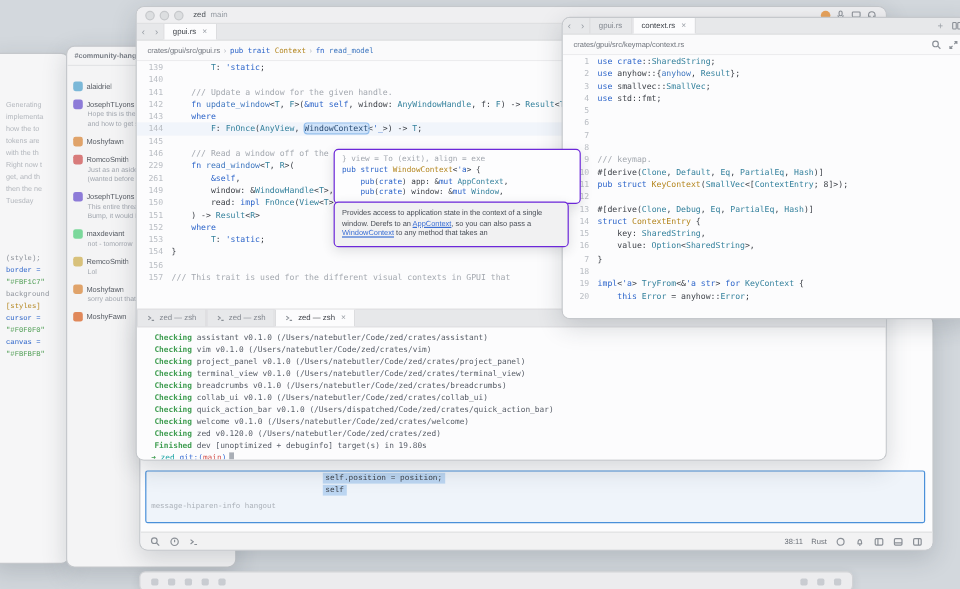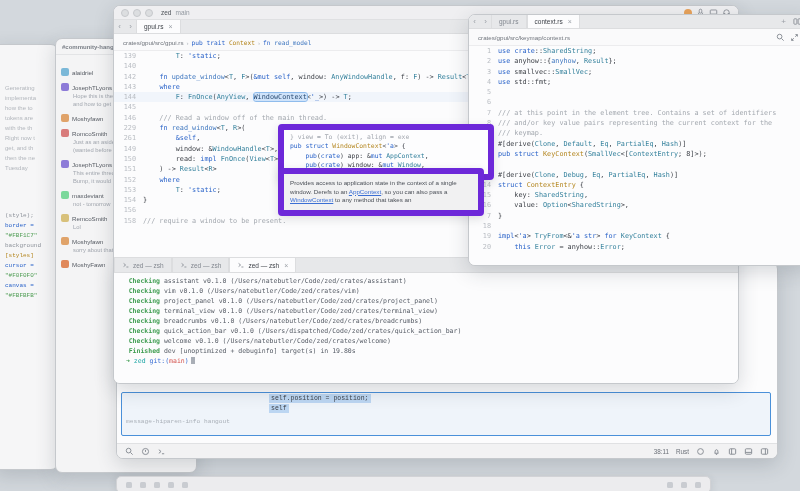--- a/index.html
+++ b/index.html
@@ -77,21 +77,21 @@
   .code-line.active{background:rgba(74,144,217,.06)}
   .ln{width:22px;text-align:right;padding-right:7px;color:#b9bdc3;flex:none}
   .code-text{white-space:pre}
   .tok-d{color:#3b3f46}.tok-k{color:#2a63c9}.tok-t{color:#33809c}.tok-y{color:#b4861f}
   .tok-f{color:#4078c0}.tok-c{color:#a3a8af}
   .tok-hl{background:#cfe3fa;outline:1px solid #8fbcec;border-radius:2px;color:#2a4c73}
 
   
   .win-main{left:113px;top:5px;width:624px;height:377px;display:flex;flex-direction:column}
   .editor-main{height:206px;flex:none}
-  .popup{position:absolute;background:#fdfdfe;border:6px solid #6d28d9;border-radius:4px;
+  .popup{position:absolute;background:#fdfdfe;border:1px solid #6d28d9;border-radius:4px;
          box-shadow:0 3px 10px rgba(40,50,60,.14);z-index:5}
   .popup-def{left:164px;top:118px;width:192px;padding:3px 6px;font-family:"DejaVu Sans Mono",monospace;
              font-size:6.4px;line-height:9.4px;white-space:pre;overflow:hidden}
   .popup-line{white-space:pre}
   .hover-doc{left:164px;top:162px;width:182px;background:#f1f1f2;padding:5px 6px;
              font-size:6.2px;line-height:8.6px;color:#4a4f57}
   .doc-link{color:#3b6fd4;text-decoration:underline}
 
   .term-tabbar{height:14px;background:#e7e8ea;border-top:1px solid #dcdddf;border-bottom:1px solid #dcdddf;
                display:flex;align-items:stretch;flex:none}
@@ -327,35 +327,36 @@
         <svg viewBox="0 0 10 10" fill="none" stroke="#8b9097" stroke-width="1.1">
             <path d="M6 1.8h2.2V4M4 8.2H1.8V6M8.2 1.8L5.8 4.2M1.8 8.2l2.4-2.4"></path>
           </svg>
         </span>
     </span>
   </div>
 
   <div id="main-code" class="editor editor-main">
       <div class="code-line"><span class="ln">139</span><span class="code-text"><span class="tok-d">        </span><span class="tok-t">T</span><span class="tok-d">: </span><span class="tok-k">'static</span><span class="tok-d">;</span></span></div>
       <div class="code-line"><span class="ln">140</span><span class="code-text"></span></div>
+      <div class="code-line"><span class="ln">141</span><span class="code-text"><span class="tok-c">    /// Update a window for the given handle.</span></span></div>
       <div class="code-line"><span class="ln">142</span><span class="code-text"><span class="tok-d">    </span><span class="tok-k">fn</span><span class="tok-d"> </span><span class="tok-f">update_window</span><span class="tok-d">&lt;</span><span class="tok-t">T</span><span class="tok-d">, </span><span class="tok-t">F</span><span class="tok-d">&gt;(</span><span class="tok-k">&amp;mut self</span><span class="tok-d">, window: </span><span class="tok-t">AnyWindowHandle</span><span class="tok-d">, f: </span><span class="tok-t">F</span><span class="tok-d">) -&gt; </span><span class="tok-t">Result</span><span class="tok-d">&lt;</span><span class="tok-t">T</span><span class="tok-d">&gt;</span></span></div>
       <div class="code-line"><span class="ln">143</span><span class="code-text"><span class="tok-d">    </span><span class="tok-k">where</span></span></div>
       <div class="code-line active"><span class="ln">144</span><span class="code-text"><span class="tok-d">        </span><span class="tok-t">F</span><span class="tok-d">: </span><span class="tok-t">FnOnce</span><span class="tok-d">(</span><span class="tok-t">AnyView</span><span class="tok-d">, </span><span class="tok-hl">WindowContext</span><span class="tok-d">&lt;</span><span class="tok-k">'_</span><span class="tok-d">&gt;) -&gt; </span><span class="tok-t">T</span><span class="tok-d">;</span></span></div>
       <div class="code-line"><span class="ln">145</span><span class="code-text"></span></div>
       <div class="code-line"><span class="ln">146</span><span class="code-text"><span class="tok-c">    /// Read a window off of the main thread.</span></span></div>
       <div class="code-line"><span class="ln">229</span><span class="code-text"><span class="tok-d">    </span><span class="tok-k">fn</span><span class="tok-d"> </span><span class="tok-f">read_window</span><span class="tok-d">&lt;</span><span class="tok-t">T</span><span class="tok-d">, </span><span class="tok-t">R</span><span class="tok-d">&gt;(</span></span></div>
       <div class="code-line"><span class="ln">261</span><span class="code-text"><span class="tok-d">        </span><span class="tok-k">&amp;self</span><span class="tok-d">,</span></span></div>
       <div class="code-line"><span class="ln">149</span><span class="code-text"><span class="tok-d">        window: &amp;</span><span class="tok-t">WindowHandle</span><span class="tok-d">&lt;</span><span class="tok-t">T</span><span class="tok-d">&gt;,</span></span></div>
       <div class="code-line"><span class="ln">150</span><span class="code-text"><span class="tok-d">        read: </span><span class="tok-k">impl</span><span class="tok-d"> </span><span class="tok-t">FnOnce</span><span class="tok-d">(</span><span class="tok-t">View</span><span class="tok-d">&lt;</span><span class="tok-t">T</span><span class="tok-d">&gt;, &amp;</span><span class="tok-t">AppContext</span><span class="tok-d">) -&gt; </span><span class="tok-t">R</span><span class="tok-d">,</span></span></div>
       <div class="code-line"><span class="ln">151</span><span class="code-text"><span class="tok-d">    ) -&gt; </span><span class="tok-t">Result</span><span class="tok-d">&lt;</span><span class="tok-t">R</span><span class="tok-d">&gt;</span></span></div>
       <div class="code-line"><span class="ln">152</span><span class="code-text"><span class="tok-d">    </span><span class="tok-k">where</span></span></div>
       <div class="code-line"><span class="ln">153</span><span class="code-text"><span class="tok-d">        </span><span class="tok-t">T</span><span class="tok-d">: </span><span class="tok-k">'static</span><span class="tok-d">;</span></span></div>
       <div class="code-line"><span class="ln">154</span><span class="code-text"><span class="tok-d">}</span></span></div>
       <div class="code-line"><span class="ln">156</span><span class="code-text"></span></div>
-      <div class="code-line"><span class="ln">158</span><span class="code-text"><span class="tok-c">/// require a window to be present.</span></span></div>
+      <div class="code-line"><span class="ln">157</span><span class="code-text"><span class="tok-c">/// This trait is used for the different visual contexts in GPUI that</span></span></div>
     </div>
 
   <div id="popup-def" class="popup popup-def"><div class="popup-line"><span class="tok-c">} view = To (exit), align = exe</span></div><div class="popup-line"><span class="tok-k">pub struct</span><span class="tok-d"> </span><span class="tok-y">WindowContext</span><span class="tok-d">&lt;</span><span class="tok-k">'a</span><span class="tok-d">&gt; {</span></div><div class="popup-line"><span class="tok-d">    </span><span class="tok-k">pub</span><span class="tok-d">(</span><span class="tok-k">crate</span><span class="tok-d">) app: &amp;</span><span class="tok-k">mut</span><span class="tok-d"> </span><span class="tok-t">AppContext</span><span class="tok-d">,</span></div><div class="popup-line"><span class="tok-d">    </span><span class="tok-k">pub</span><span class="tok-d">(</span><span class="tok-k">crate</span><span class="tok-d">) window: &amp;</span><span class="tok-k">mut</span><span class="tok-d"> </span><span class="tok-t">Window</span><span class="tok-d">,</span></div></div>
   <div id="hover-doc" class="popup hover-doc"><span>Provides access to application state in the context of a single window. Derefs to an </span><span class="doc-link">AppContext</span><span>, so you can also pass a </span><span class="doc-link">WindowContext</span><span> to any method that takes an</span></div>
 
   <div class="term-tabbar">
     <span id="term-tabs" class="tabs">
         <div class="tab">
           <span class="term-tab-ic">
             <svg viewBox="0 0 10 10" fill="none" stroke="#8b9097" stroke-width="1.1">
@@ -382,22 +383,24 @@
           <span class="tab-close">×</span>
         </div>
       </span>
   </div>
   <div id="terminal" class="term">
       <div class="term-line"><span class="term-head">Checking</span><span class="term-rest"> assistant v0.1.0 (/Users/natebutler/Code/zed/crates/assistant)</span></div>
       <div class="term-line"><span class="term-head">Checking</span><span class="term-rest"> vim v0.1.0 (/Users/natebutler/Code/zed/crates/vim)</span></div>
       <div class="term-line"><span class="term-head">Checking</span><span class="term-rest"> project_panel v0.1.0 (/Users/natebutler/Code/zed/crates/project_panel)</span></div>
       <div class="term-line"><span class="term-head">Checking</span><span class="term-rest"> terminal_view v0.1.0 (/Users/natebutler/Code/zed/crates/terminal_view)</span></div>
       <div class="term-line"><span class="term-head">Checking</span><span class="term-rest"> breadcrumbs v0.1.0 (/Users/natebutler/Code/zed/crates/breadcrumbs)</span></div>
+      <div class="term-line"><span class="term-head">Checking</span><span class="term-rest"> collab_ui v0.1.0 (/Users/natebutler/Code/zed/crates/collab_ui)</span></div>
       <div class="term-line"><span class="term-head">Checking</span><span class="term-rest"> quick_action_bar v0.1.0 (/Users/dispatched/Code/zed/crates/quick_action_bar)</span></div>
       <div class="term-line"><span class="term-head">Checking</span><span class="term-rest"> welcome v0.1.0 (/Users/natebutler/Code/zed/crates/welcome)</span></div>
+      <div class="term-line"><span class="term-head">Checking</span><span class="term-rest"> zed v0.120.0 (/Users/natebutler/Code/zed/crates/zed)</span></div>
       <div class="term-line"><span class="term-head">Finished</span><span class="term-rest"> dev [unoptimized + debuginfo] target(s) in 19.80s</span></div>
       <div class="term-line"><span class="p-green">➜</span><span class="p-cyan"> zed</span><span class="p-blue"> git:(</span><span class="p-red">main</span><span class="p-blue">)</span><span class="term-cursor"></span></div>
     </div>
 </div>
 
 <div class="win win-right">
   <div class="tabbar">
     <span class="nav">‹</span>
     <span class="nav">›</span>
     <span id="right-tabs" class="tabs">
@@ -435,22 +438,22 @@
         </span>
     </span>
   </div>
   <div id="right-code" class="editor editor-right">
       <div class="code-line"><span class="ln">1</span><span class="code-text"><span class="tok-k">use</span><span class="tok-d"> </span><span class="tok-k">crate</span><span class="tok-d">::</span><span class="tok-t">SharedString</span><span class="tok-d">;</span></span></div>
       <div class="code-line"><span class="ln">2</span><span class="code-text"><span class="tok-k">use</span><span class="tok-d"> anyhow::{</span><span class="tok-f">anyhow</span><span class="tok-d">, </span><span class="tok-t">Result</span><span class="tok-d">};</span></span></div>
       <div class="code-line"><span class="ln">3</span><span class="code-text"><span class="tok-k">use</span><span class="tok-d"> smallvec::</span><span class="tok-t">SmallVec</span><span class="tok-d">;</span></span></div>
       <div class="code-line"><span class="ln">4</span><span class="code-text"><span class="tok-k">use</span><span class="tok-d"> std::fmt;</span></span></div>
       <div class="code-line"><span class="ln">5</span><span class="code-text"></span></div>
       <div class="code-line"><span class="ln">6</span></div>
-      <div class="code-line"><span class="ln">7</span><span class="code-text"><span class="tok-c">/// at this point in the element tree. Contains a set of identifiers</span></span></div>
-      <div class="code-line"><span class="ln">8</span><span class="code-text"><span class="tok-c">/// and/or key value pairs representing the current context for the</span></span></div>
+      <div class="code-line"><span class="ln">7</span></div>
+      <div class="code-line"><span class="ln">8</span></div>
       <div class="code-line"><span class="ln">9</span><span class="code-text"><span class="tok-c">/// keymap.</span></span></div>
       <div class="code-line"><span class="ln">10</span><span class="code-text"><span class="tok-d">#[derive(</span><span class="tok-t">Clone</span><span class="tok-d">, </span><span class="tok-t">Default</span><span class="tok-d">, </span><span class="tok-t">Eq</span><span class="tok-d">, </span><span class="tok-t">PartialEq</span><span class="tok-d">, </span><span class="tok-t">Hash</span><span class="tok-d">)]</span></span></div>
       <div class="code-line"><span class="ln">11</span><span class="code-text"><span class="tok-k">pub struct</span><span class="tok-d"> </span><span class="tok-y">KeyContext</span><span class="tok-d">(</span><span class="tok-t">SmallVec</span><span class="tok-d">&lt;[</span><span class="tok-t">ContextEntry</span><span class="tok-d">; </span><span class="tok-n2">8</span><span class="tok-d">]&gt;);</span></span></div>
       <div class="code-line"><span class="ln">12</span><span class="code-text"></span></div>
       <div class="code-line"><span class="ln">13</span><span class="code-text"><span class="tok-d">#[derive(</span><span class="tok-t">Clone</span><span class="tok-d">, </span><span class="tok-t">Debug</span><span class="tok-d">, </span><span class="tok-t">Eq</span><span class="tok-d">, </span><span class="tok-t">PartialEq</span><span class="tok-d">, </span><span class="tok-t">Hash</span><span class="tok-d">)]</span></span></div>
       <div class="code-line"><span class="ln">14</span><span class="code-text"><span class="tok-k">struct</span><span class="tok-d"> </span><span class="tok-y">ContextEntry</span><span class="tok-d"> {</span></span></div>
       <div class="code-line"><span class="ln">15</span><span class="code-text"><span class="tok-d">    key: </span><span class="tok-t">SharedString</span><span class="tok-d">,</span></span></div>
       <div class="code-line"><span class="ln">16</span><span class="code-text"><span class="tok-d">    value: </span><span class="tok-t">Option</span><span class="tok-d">&lt;</span><span class="tok-t">SharedString</span><span class="tok-d">&gt;,</span></span></div>
       <div class="code-line"><span class="ln">7</span><span class="code-text"><span class="tok-d">}</span></span></div>
       <div class="code-line"><span class="ln">18</span><span class="code-text"></span></div>

